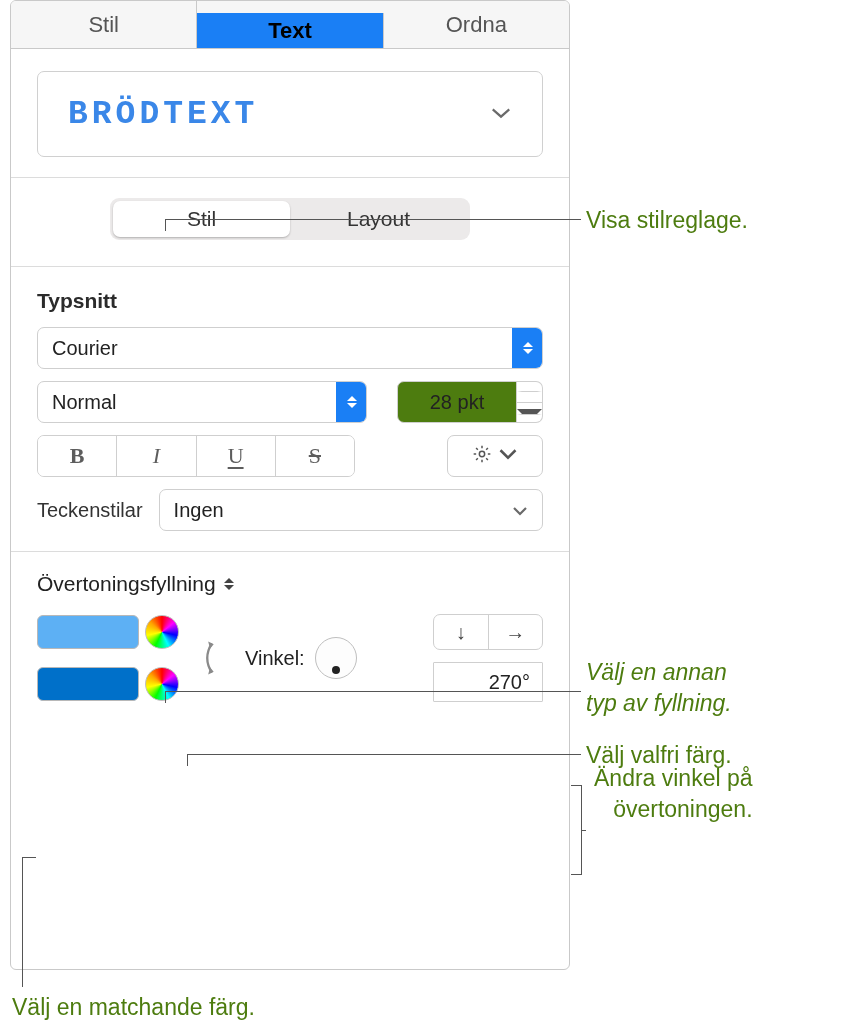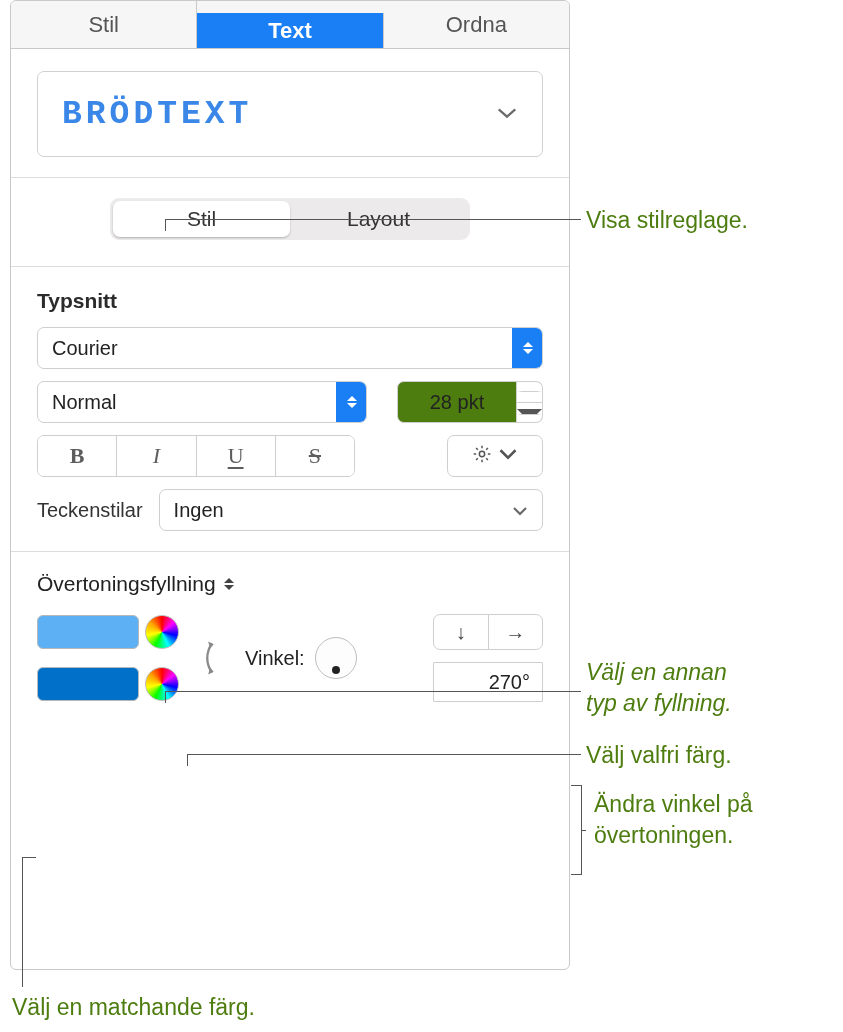--- a/index.html
+++ b/index.html
@@ -39,38 +39,38 @@
     align-items: center;
     justify-content: center;
     font-size: 22px;
     color: #555;
     cursor: pointer;
     border-right: 1px solid #c9c9c9;
   }
   .top-tab:last-child { border-right: none; }
   .top-tab.active {
     background: #1a7ff5;
-    color: #ffffff;
+    color: #000000;
     font-weight: 600;
     margin-top: 12px;
   }
 
   .inner {
     padding: 22px 26px 16px 26px;
   }
 
   
   .parastyle {
     height: 86px;
     border: 1px solid #d0d0d0;
     border-radius: 7px;
     display: flex;
     align-items: center;
     justify-content: space-between;
-    padding: 0 24px;
+    padding: 0 30px;
     cursor: pointer;
     margin-bottom: 20px;
   }
   .parastyle .label {
     font-family: "Courier New", Courier, monospace;
     font-size: 33px;
     letter-spacing: 4px;
     color: #3a87e8;
     text-transform: uppercase;
     font-weight: 600;
@@ -483,19 +483,19 @@
 <div class="callout" style="left:586px; top:657px;font-style:italic;">
   <span>Välj en annan</span><br><span>typ av fyllning.</span>
 </div>
 
 <div class="callout-line" style="left:187px; top:754px; width:394px; height:1px;"></div>
 <div class="callout-tick" style="left:187px; top:754px;"></div>
 <div class="callout" style="left:586px; top:740px;">Välj valfri färg.</div>
 
 <div class="callout-bracket" style="left:572px; top:785px; height:90px; width:10px;"></div>
 <div class="callout-line" style="left:582px; top:830px; width:4px; height:1px;"></div>
-<div class="callout" style="left:594px; top:789px;">
+<div class="callout" style="left:594px; top:763px;text-align:right;">
   <span>Ändra vinkel på</span><br><span>övertoningen.</span>
 </div>
 
 <div class="callout-line" style="left:22px; top:857px; width:1px; height:130px;"></div>
 <div class="callout-line" style="left:22px; top:857px; width:14px; height:1px;"></div>
 <div class="callout" style="left:12px; top:992px;">Välj en matchande färg.</div>
 
 </body></html>

